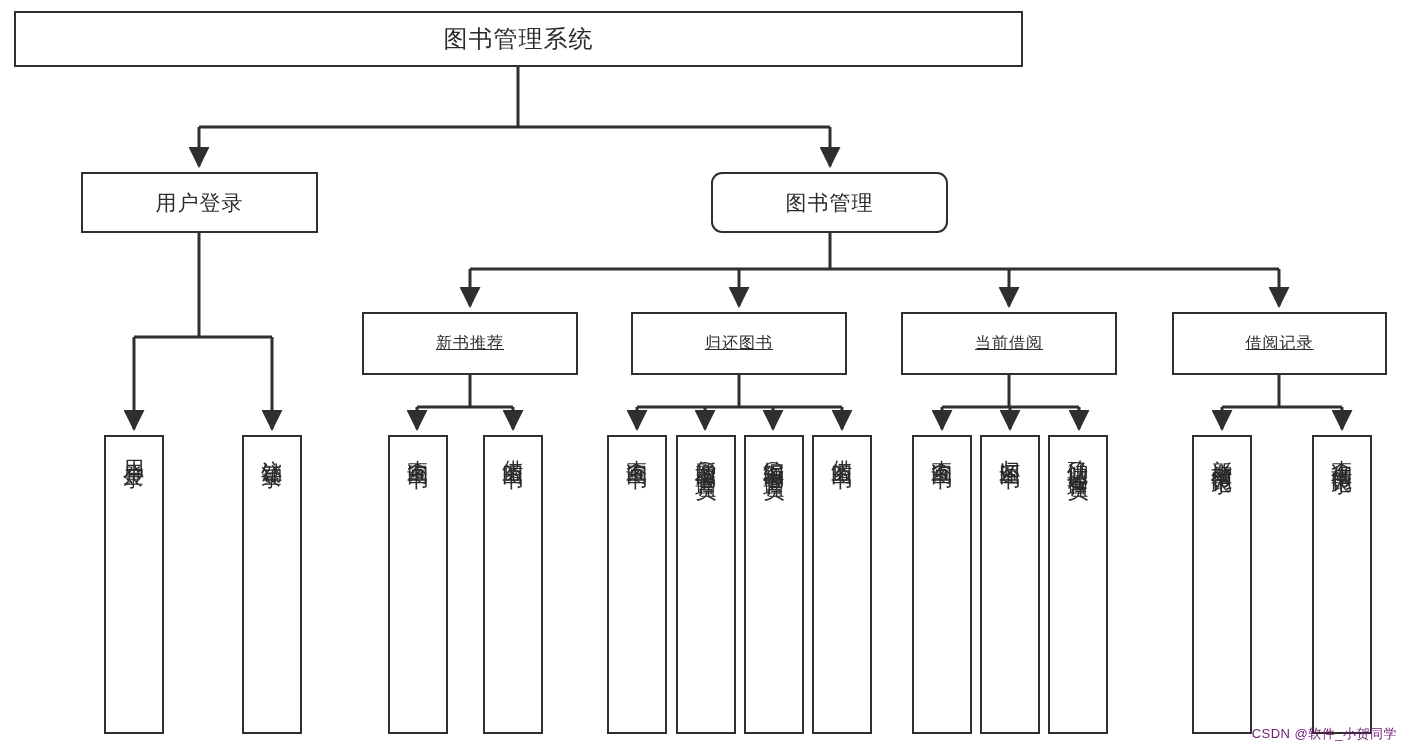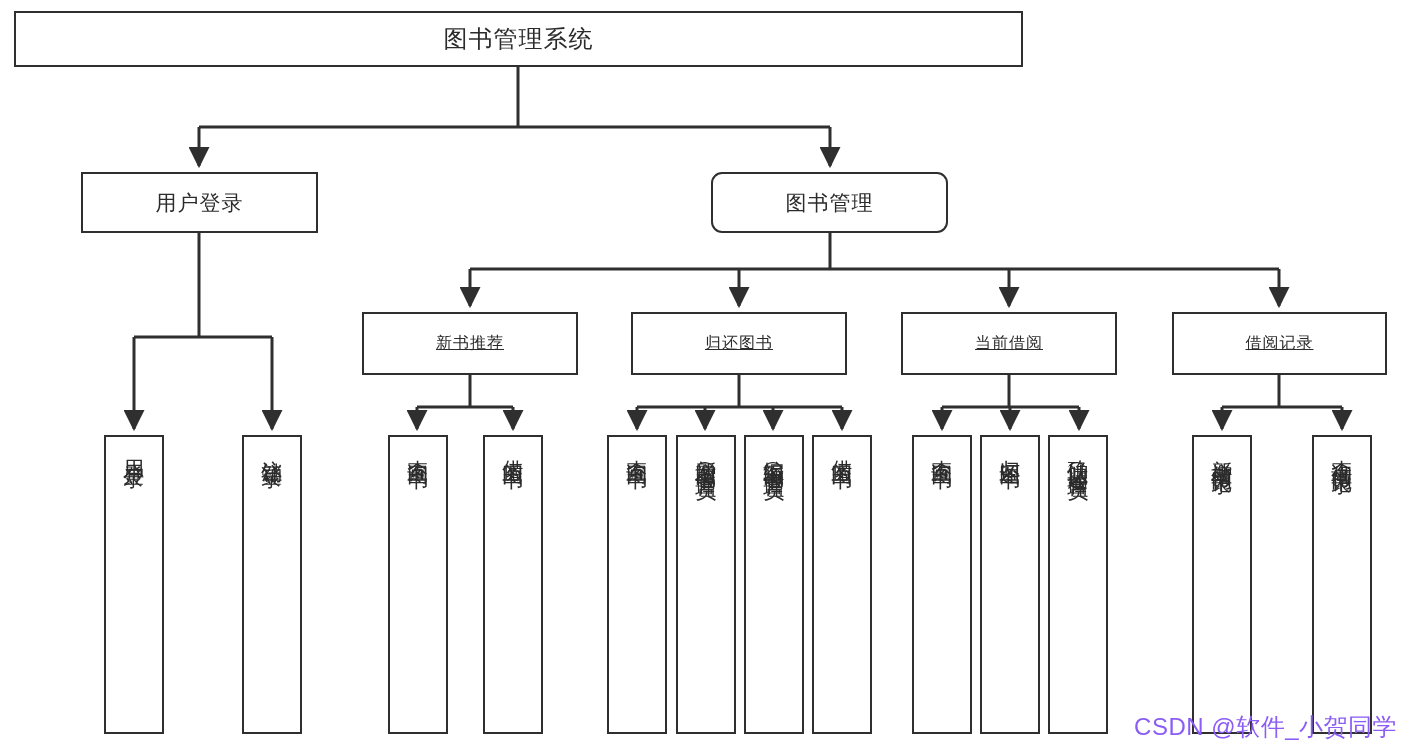--- a/index.html
+++ b/index.html
@@ -65,22 +65,22 @@
     line-height: 1.12;
     letter-spacing: 3px;
     color: #2b2b2b;
     white-space: nowrap;
   }
   
   #watermark {
     position: absolute;
     right: 8px;
     bottom: 4px;
-    font-size: 24px;
-    color: #8b5cf6;
+    font-size: 13px;
+    color: #701a75;
     letter-spacing: 0.5px;
     z-index: 5;
     user-select: none;
   }
 </style>
 </head>
 <body>
 
 <div id="canvas">
 

